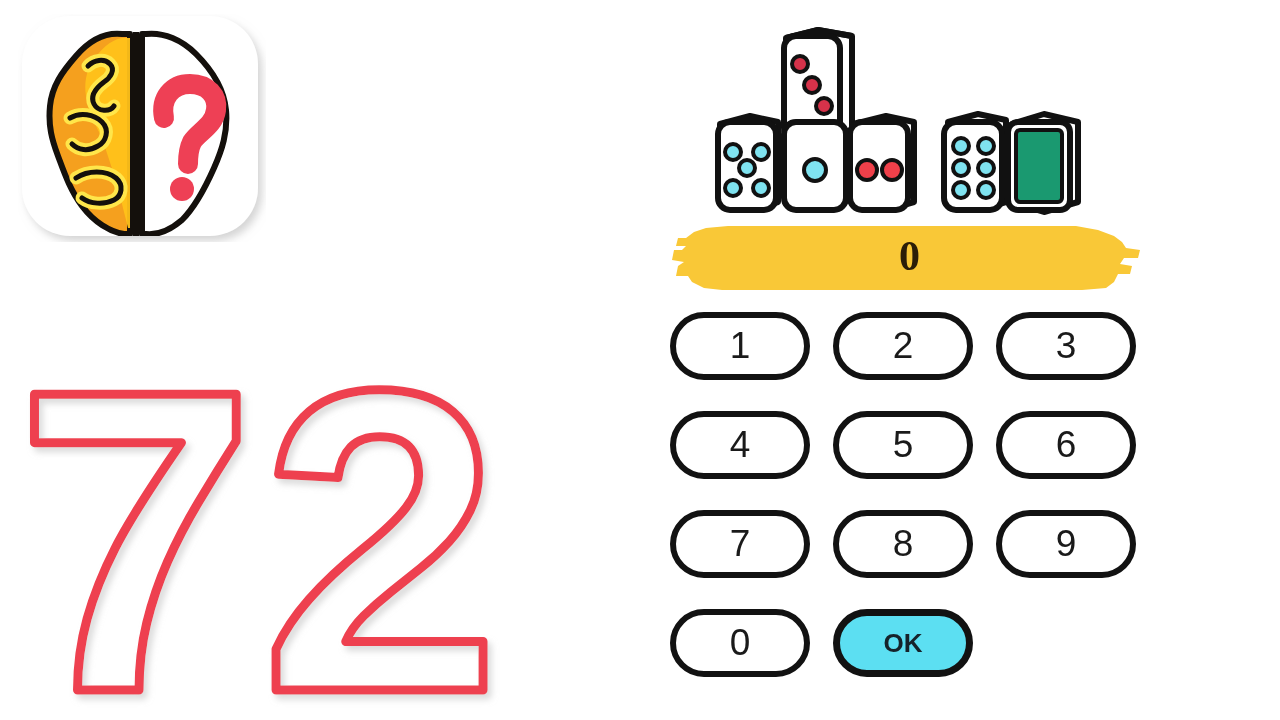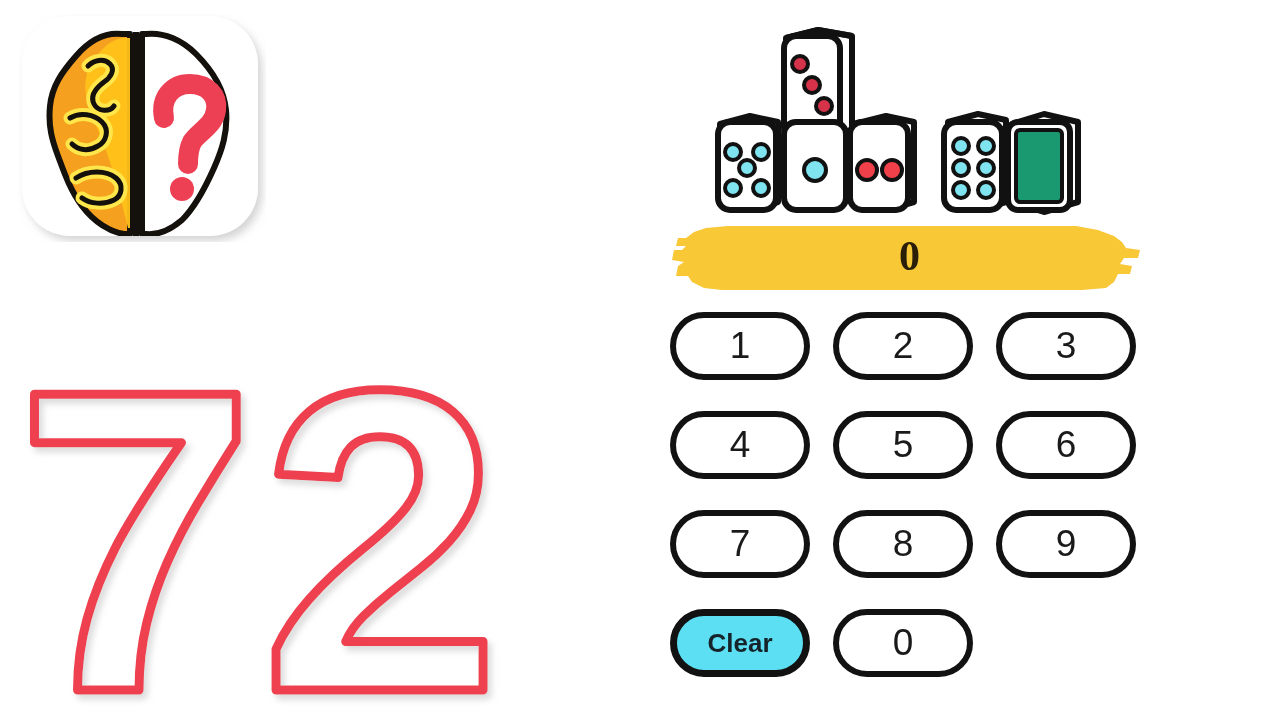--- a/index.html
+++ b/index.html
@@ -264,17 +264,17 @@
     <div class="key digit">3</div>
 
     <div class="key digit">4</div>
     <div class="key digit">5</div>
     <div class="key digit">6</div>
 
     <div class="key digit">7</div>
     <div class="key digit">8</div>
     <div class="key digit">9</div>
 
-    <div class="key action">Clear</div>
     <div class="key digit zero">0</div>
+    <div class="key action">OK</div>
   </div>
 
 </div>
 
 </body></html>

